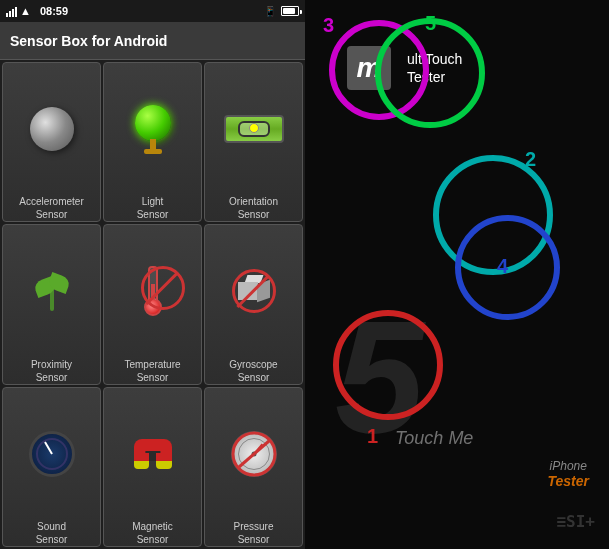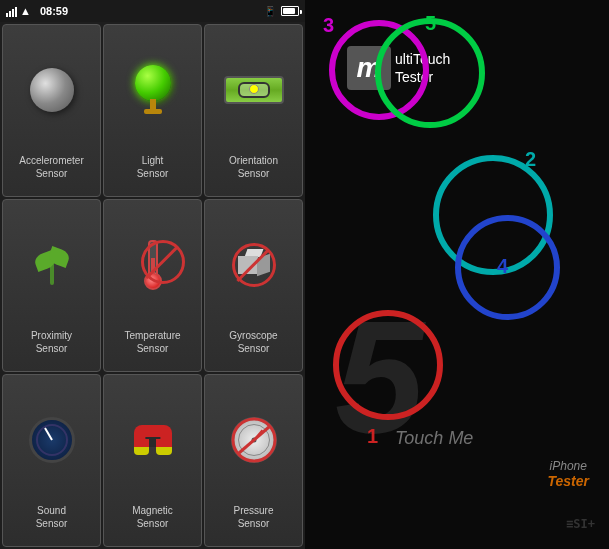--- a/index.html
+++ b/index.html
@@ -87,21 +87,21 @@
     }
 
     .sensor-cell {
       background: linear-gradient(180deg, #3d3d3d 0%, #2d2d2d 100%);
       border: 1px solid #555;
       border-radius: 4px;
       display: flex;
       flex-direction: column;
       align-items: center;
       justify-content: flex-end;
-      padding-bottom: 16px;
+      padding-bottom: 0;
       cursor: pointer;
       position: relative;
     }
 
     .sensor-icon-area {
       flex: 1;
       display: flex;
       align-items: center;
       justify-content: center;
       width: 100%;
@@ -518,21 +518,21 @@
       justify-content: center;
       color: white;
       font-size: 28px;
       font-weight: bold;
       font-style: italic;
     }
     .mtt-text {
       color: white;
       font-size: 14px;
       line-height: 1.3;
-      margin-left: 4px;
+      margin-left: 16px;
     }
 
     
     .watermark {
       position: absolute;
       bottom: 60px;
       right: 20px;
       text-align: center;
     }
     .watermark-iphone {
@@ -546,21 +546,21 @@
       font-weight: bold;
       font-style: italic;
     }
 
     
     .bottom-logo {
       position: absolute;
       bottom: 18px;
       right: 14px;
       color: #333;
-      font-size: 12px;
+      font-size: 16px;
       font-weight: bold;
       font-family: monospace;
     }
   </style>
 </head>
 <body>
 
 <div id="left-panel">
 
   <div id="status-bar">
@@ -575,20 +575,23 @@
       <span style="margin-left:6px;">08:59</span>
     </div>
     <div class="right-icons">
       <span>📱</span>
       <div class="battery-icon">
         <div class="battery-fill"></div>
       </div>
     </div>
   </div>
 
+  <div id="app-title-bar">
+    <span>Sensor Box for Android</span>
+  </div>
 
   <div id="sensor-grid">
 
     <div class="sensor-cell">
       <div class="sensor-icon-area">
         <div class="icon-accelerometer"></div>
       </div>
       <div class="sensor-label">Accelerometer<br>Sensor</div>
     </div>
 

